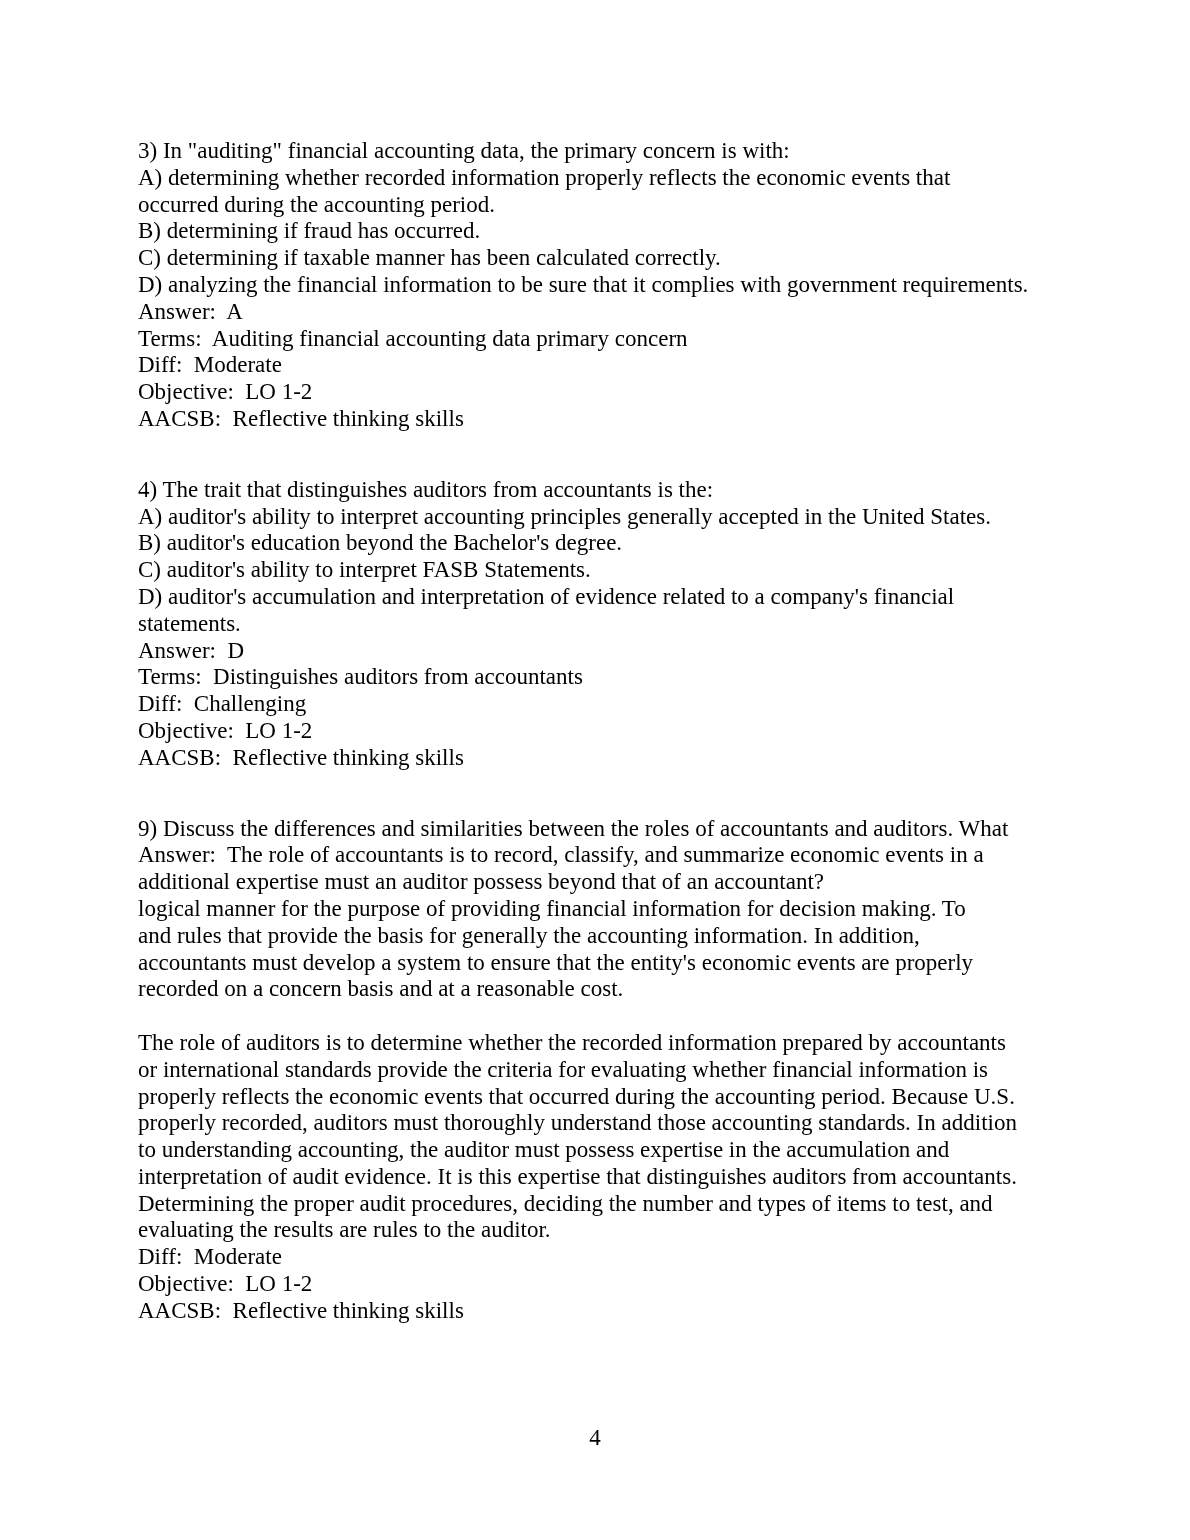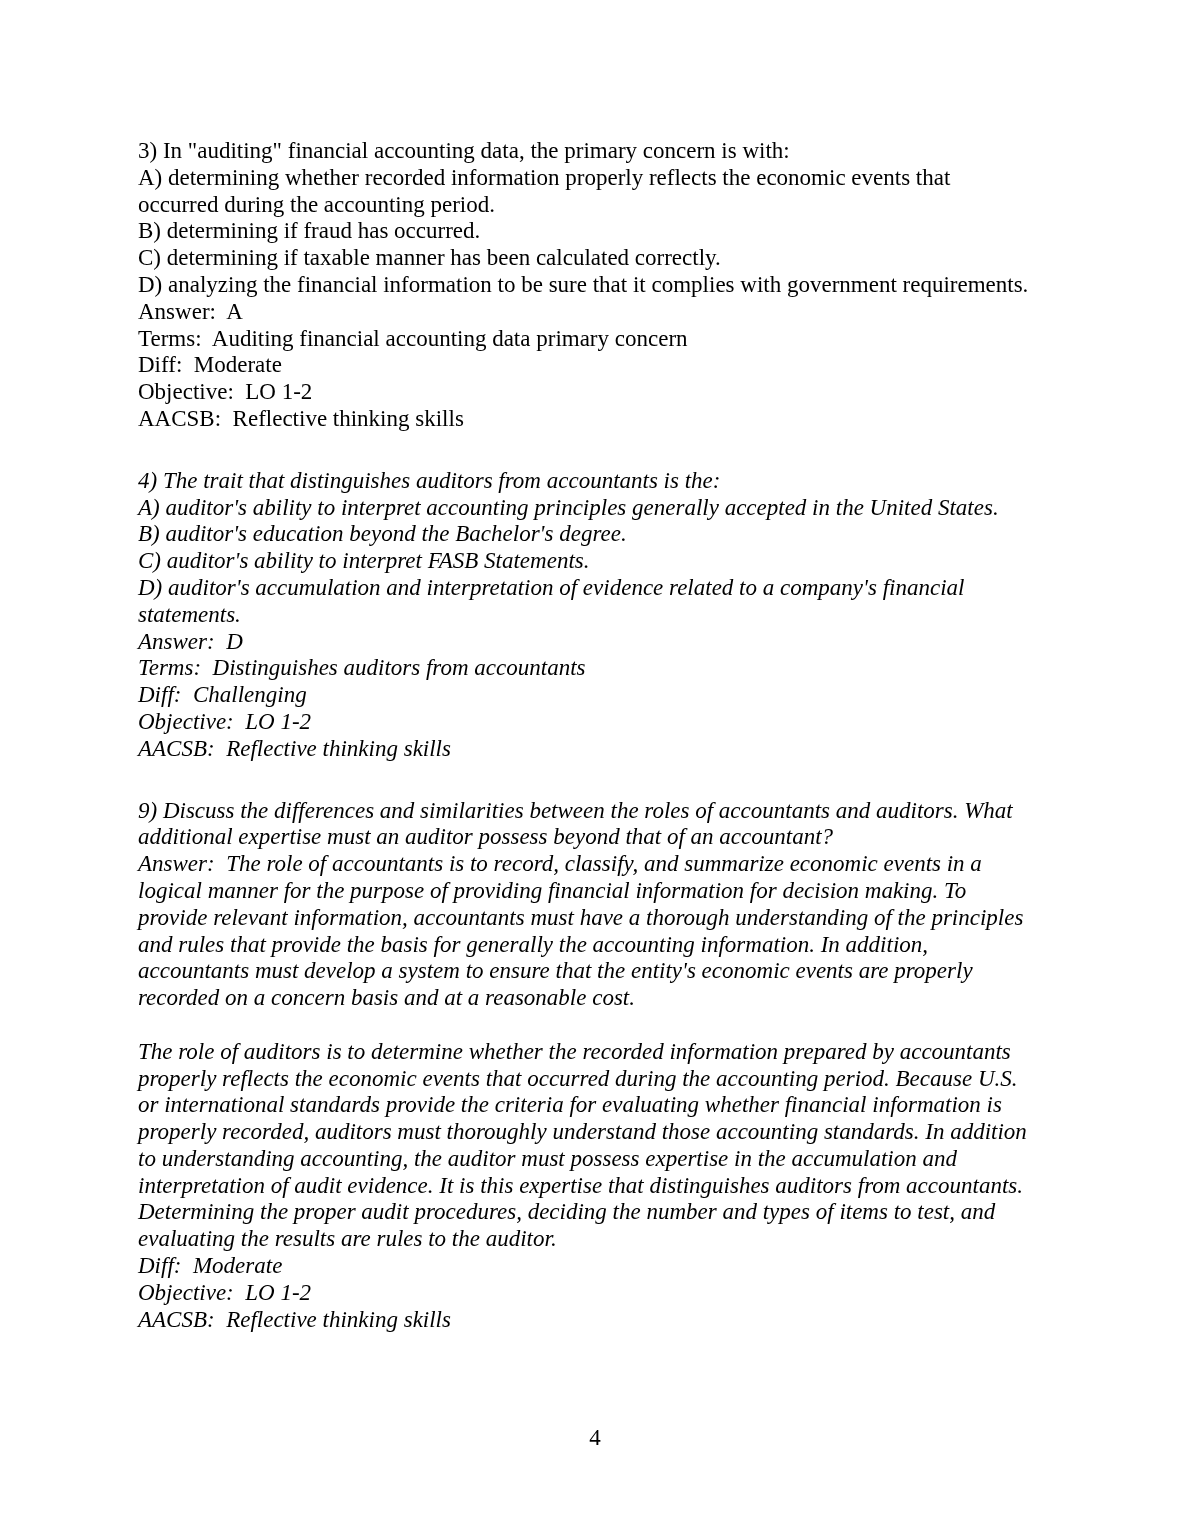--- a/index.html
+++ b/index.html
@@ -20,22 +20,21 @@
   .page {
     position: absolute;
     left: 138px;
     top: 138px;
     width: 932px;
   }
   .question-block {
     margin: 0;
   }
   .question-block + .question-block {
-    margin-top: 35px;
-    font-style: italic;
+    margin-top: 44px;
   }
   p.line {
     margin: 0;
     padding: 0;
     white-space: pre-wrap;
   }
   .blank-line {
     height: 26.8px;
   }
   .page-footer {
@@ -74,33 +73,32 @@
     <p class="line">statements.</p>
     <p class="line">Answer:  D</p>
     <p class="line">Terms:  Distinguishes auditors from accountants</p>
     <p class="line">Diff:  Challenging</p>
     <p class="line">Objective:  LO 1-2</p>
     <p class="line">AACSB:  Reflective thinking skills</p>
   </section>
 
   <section class="question-block">
     <p class="line">9) Discuss the differences and similarities between the roles of accountants and auditors. What</p>
+    <p class="line">Answer:  The role of accountants is to record, classify, and summarize economic events in a</p>
     <p class="line">additional expertise must an auditor possess beyond that of an accountant?</p>
-    <p class="line">Answer:  The role of accountants is to record, classify, and summarize economic events in a</p>
     <p class="line">logical manner for the purpose of providing financial information for decision making. To</p>
-    <p class="line">provide relevant information, accountants must have a thorough understanding of the principles</p>
     <p class="line">and rules that provide the basis for generally the accounting information. In addition,</p>
     <p class="line">accountants must develop a system to ensure that the entity's economic events are properly</p>
     <p class="line">recorded on a concern basis and at a reasonable cost.</p>
 
     <div class="blank-line"></div>
 
     <p class="line">The role of auditors is to determine whether the recorded information prepared by accountants</p>
+    <p class="line">or international standards provide the criteria for evaluating whether financial information is</p>
     <p class="line">properly reflects the economic events that occurred during the accounting period. Because U.S.</p>
-    <p class="line">or international standards provide the criteria for evaluating whether financial information is</p>
     <p class="line">properly recorded, auditors must thoroughly understand those accounting standards. In addition</p>
     <p class="line">to understanding accounting, the auditor must possess expertise in the accumulation and</p>
     <p class="line">interpretation of audit evidence. It is this expertise that distinguishes auditors from accountants.</p>
     <p class="line">Determining the proper audit procedures, deciding the number and types of items to test, and</p>
     <p class="line">evaluating the results are rules to the auditor.</p>
     <p class="line">Diff:  Moderate</p>
     <p class="line">Objective:  LO 1-2</p>
     <p class="line">AACSB:  Reflective thinking skills</p>
   </section>
 

